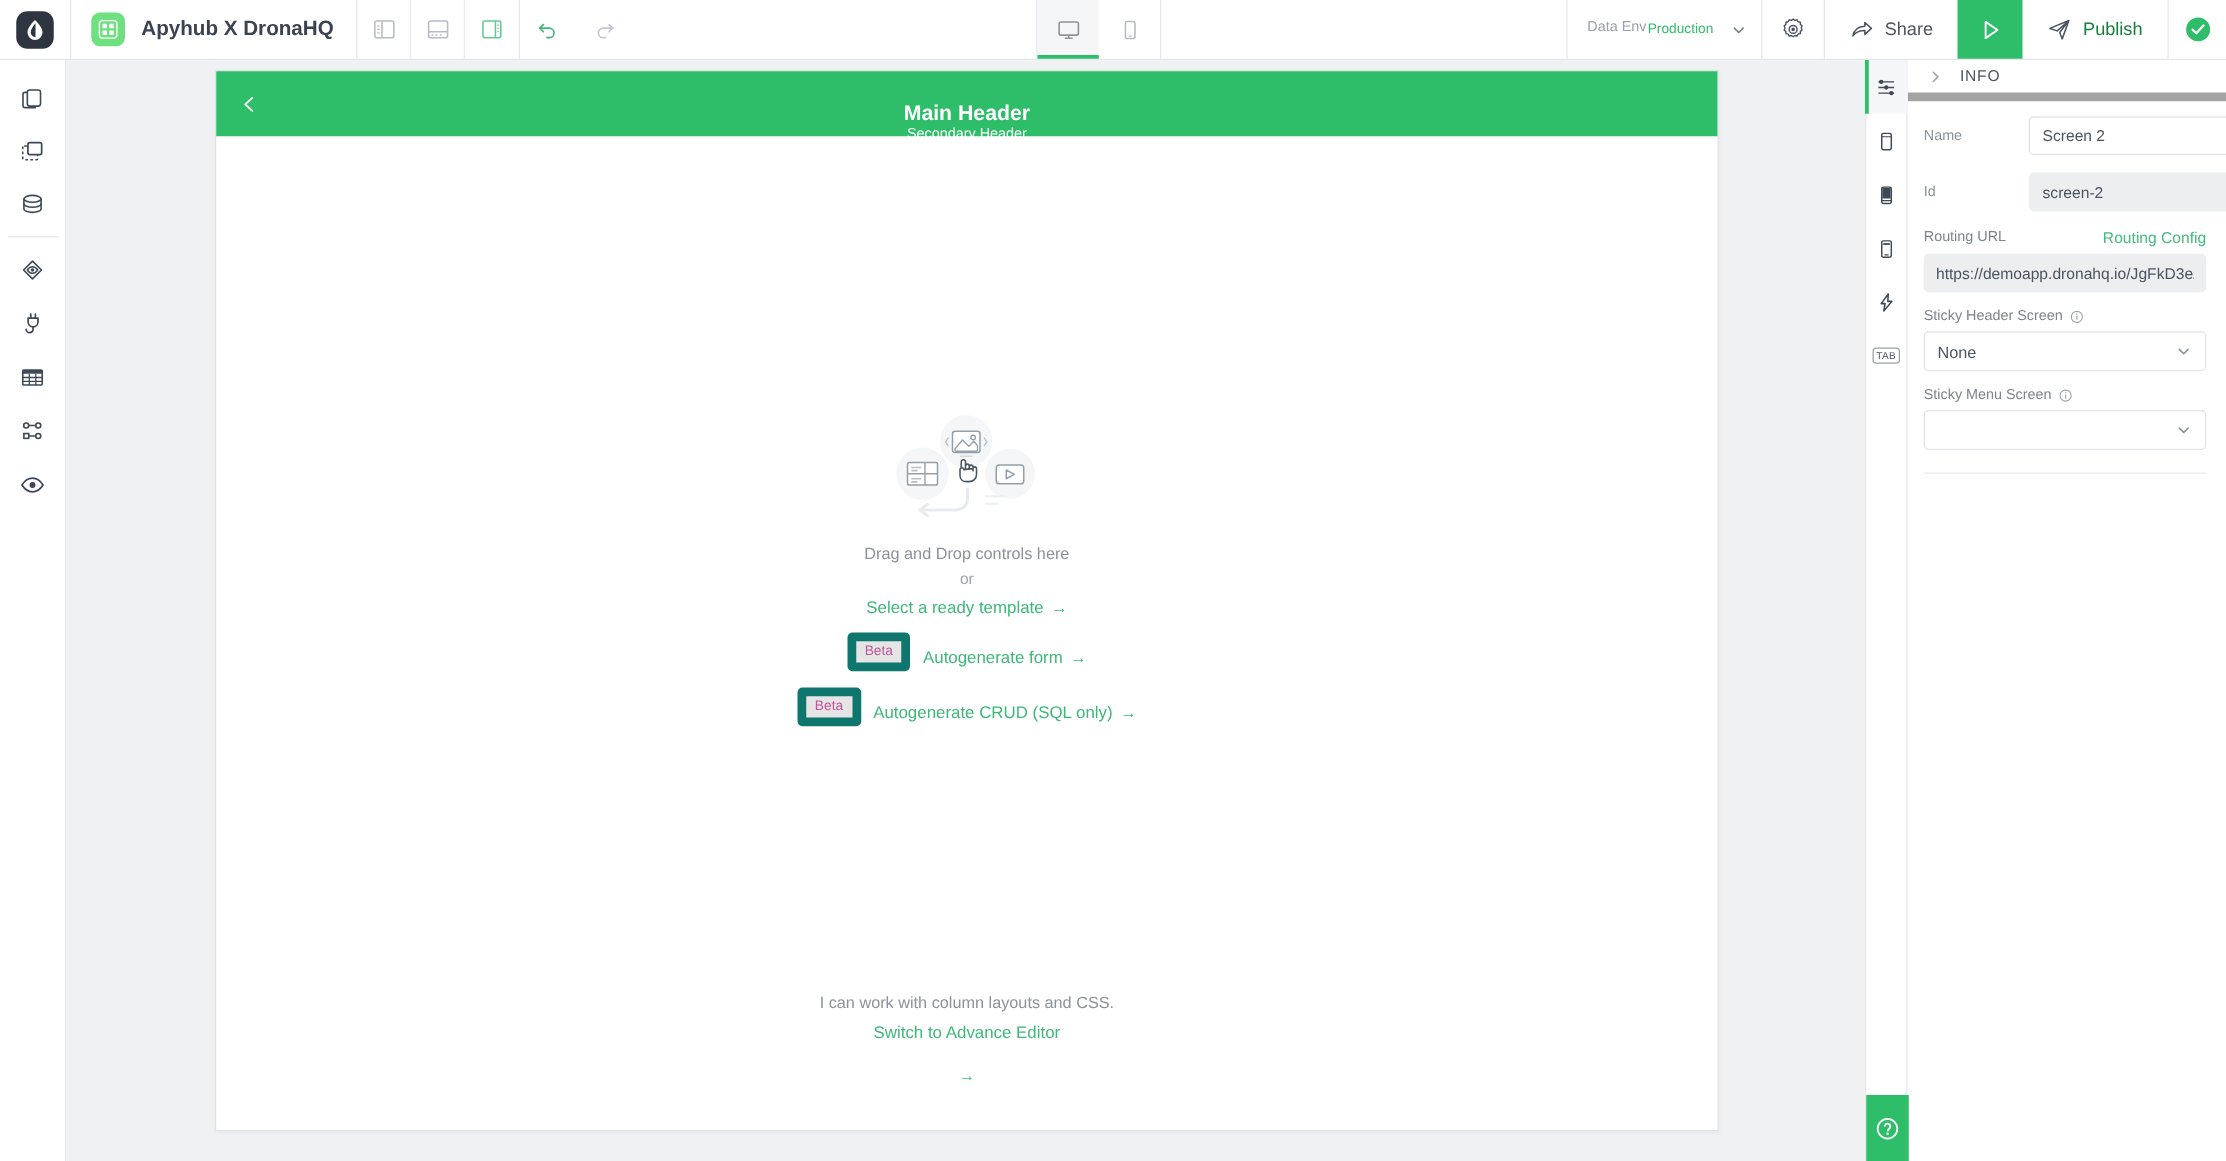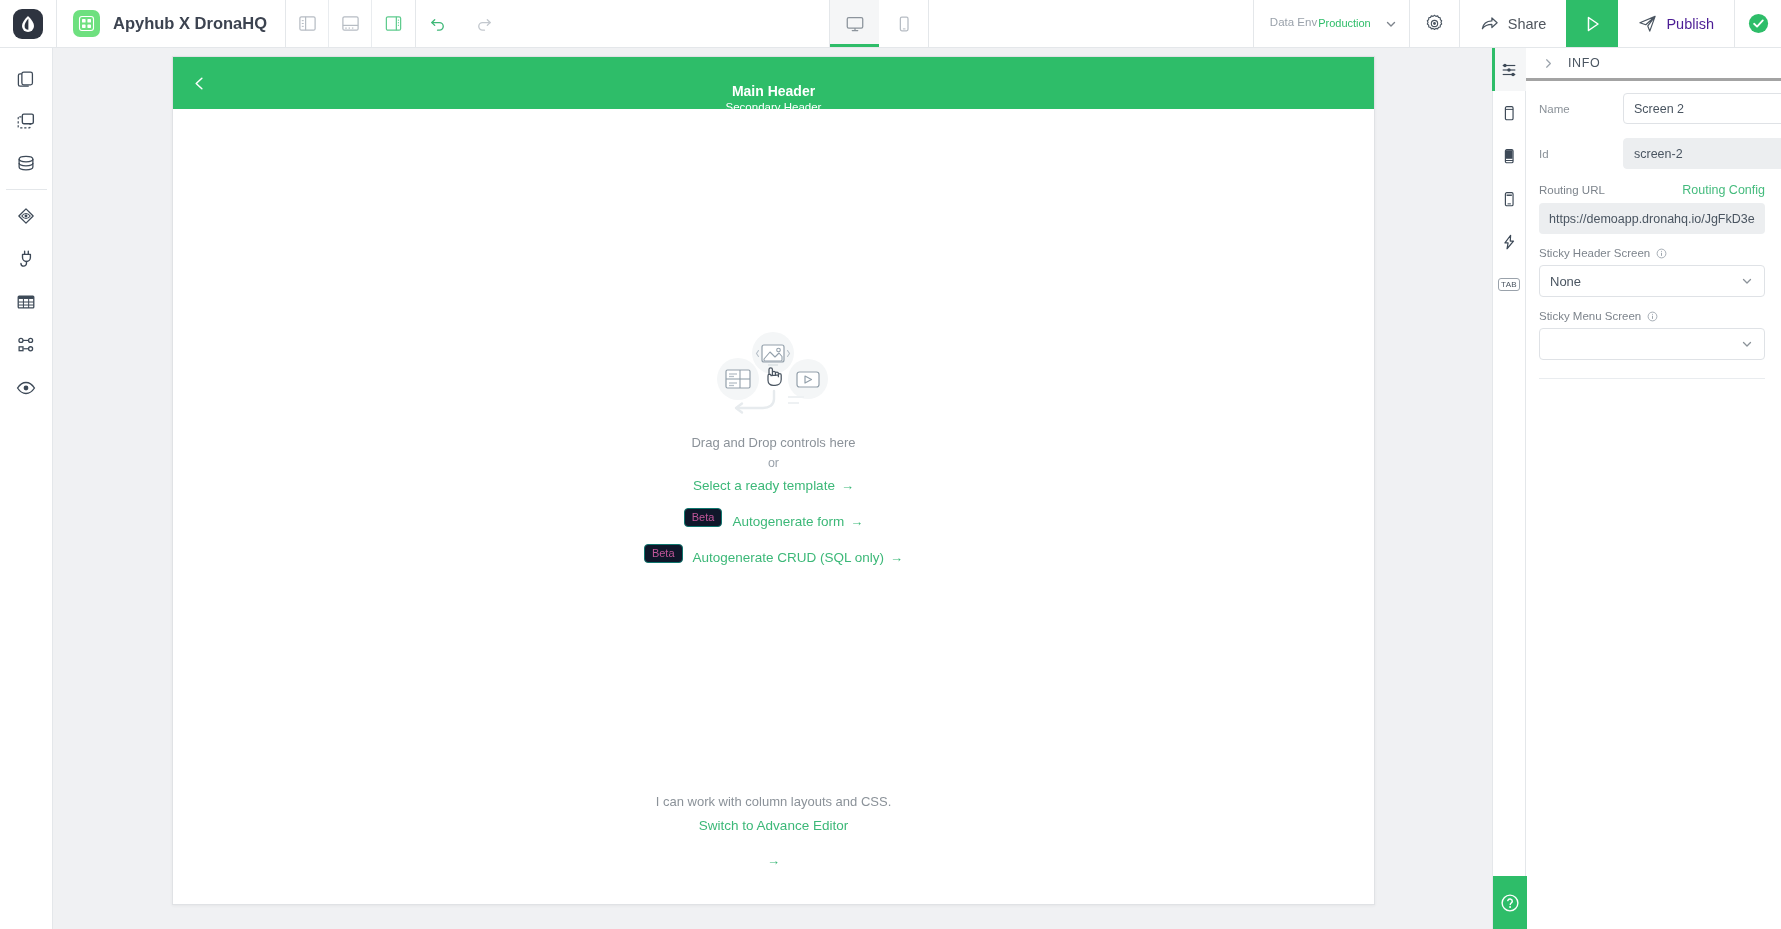--- a/index.html
+++ b/index.html
@@ -75,21 +75,21 @@
   }
   .tb-share {
     display: flex; align-items: center; gap: 9px; padding: 0 20px; cursor: pointer;
     font-size: 14.5px; color: #50565e;
   }
   .tb-play {
     width: 52px; background: #2ebd69; display: flex; align-items: center; justify-content: center; cursor: pointer;
   }
   .tb-publish {
     display: flex; align-items: center; gap: 9px; padding: 0 20px; cursor: pointer;
-    font-size: 14.5px; color: #4c1d95; border-right: 1px solid #e4e7ea;
+    font-size: 14.5px; color: #15803d; border-right: 1px solid #e4e7ea;
   }
   .tb-check {
     width: 46px; display: flex; align-items: center; justify-content: center; cursor: pointer; background:#fff;
   }
 
   
   .main { flex: 1; display: flex; min-height: 0; }
 
   
   .leftrail {
@@ -116,38 +116,38 @@
   }
   .dev-header {
     background: #2ebd69; height: 52px; position: relative;
     display: flex; align-items: center; justify-content: center;
     flex-direction: column; color: #fff;
   }
   .dev-back {
     position: absolute; left: 12px; top: 50%; transform: translateY(-50%);
     width: 28px; height: 28px; display: flex; align-items: center; justify-content: center; cursor: pointer;
   }
-  .dev-h1 { font-size: 14px; font-weight: bold; line-height: 18px; margin-top: 30px; }
+  .dev-h1 { font-size: 17px; font-weight: bold; line-height: 18px; margin-top: 30px; }
   .dev-h2 { font-size: 11.5px; line-height: 15px; }
   .dev-body { flex: 1; display: flex; flex-direction: column; align-items: center; position: relative; }
 
   .dropzone {
     margin-top: 222px; display: flex; flex-direction: column; align-items: center;
   }
   .dz-illus { width: 170px; height: 90px; position: relative; margin-bottom: 12px; }
   .dz-text { font-size: 13px; color: #8b9299; margin-top: 2px; }
   .dz-or { font-size: 12.5px; color: #9aa2ab; margin-top: 6px; }
   .dz-link {
     font-size: 13.5px; color: #3cb878; cursor: pointer; margin-top: 8px;
     display: flex; align-items: center; gap: 6px;
   }
   .dz-row { display: flex; align-items: center; gap: 10px; margin-top: 13px; }
   .beta {
-    font-size: 11px; color: #c2569a; background: #0f172a;
-    border: 1px solid #0f766e; border-radius: 4px;
+    font-size: 11px; color: #c2569a; background: #e5e5e5;
+    border: 7px solid #0f766e; border-radius: 4px;
     padding: 2px 7px 3px; line-height: 12px;
   }
   .arrow { font-size: 13px; }
 
   .bottom-note { position: absolute; bottom: 36px; left: 0; right: 0; text-align: center; }
   .bn-text { font-size: 13px; color: #8b9299; }
   .bn-link {
     font-size: 13.5px; color: #3cb878; cursor: pointer; margin-top: 9px;
     display: inline-flex; align-items: center; gap: 20px; flex-direction: column;
   }
@@ -172,21 +172,21 @@
   }
   .ir-help {
     position: absolute; bottom: 0; left: 0; width: 34px; height: 53px;
     background: #2ebd69; display: flex; align-items: center; justify-content: center; cursor: pointer;
   }
 
   
   .rightpanel { width: 255px; min-width: 255px; background: #fff; display: flex; flex-direction: column; }
   .rp-head {
     height: 33px; display: flex; align-items: center; gap: 13px; padding-left: 16px;
-    border-bottom: 3px solid #a3a3a3;
+    border-bottom: 7px solid #a3a3a3;
   }
   .rp-head-title { font-size: 12.5px; color: #4a5561; letter-spacing: 0.6px; }
   .rp-body { padding: 12px 16px 0 13px; }
   .rp-row { display: flex; align-items: center; margin-bottom: 14px; }
   .rp-label { font-size: 11.5px; color: #8b9299; width: 84px; flex-shrink: 0; }
   .rp-input {
     flex: 1; height: 31px; border: 1px solid #dfe2e6; border-radius: 4px;
     font-size: 12.5px; color: #4a5561; padding: 0 10px;
     font-family: "Liberation Sans", sans-serif; background: #fff; outline: none;
   }

